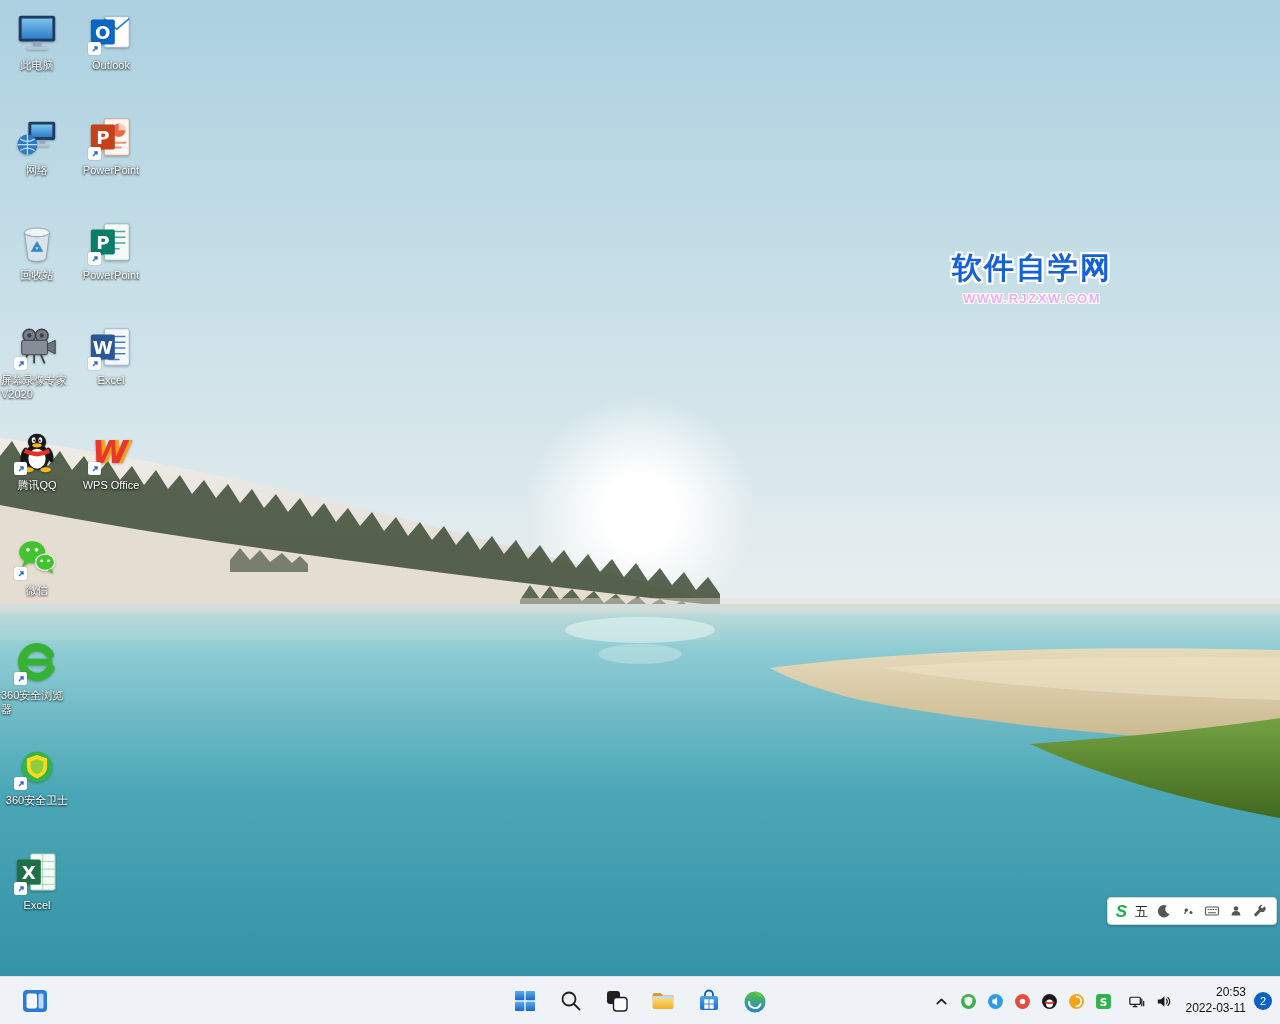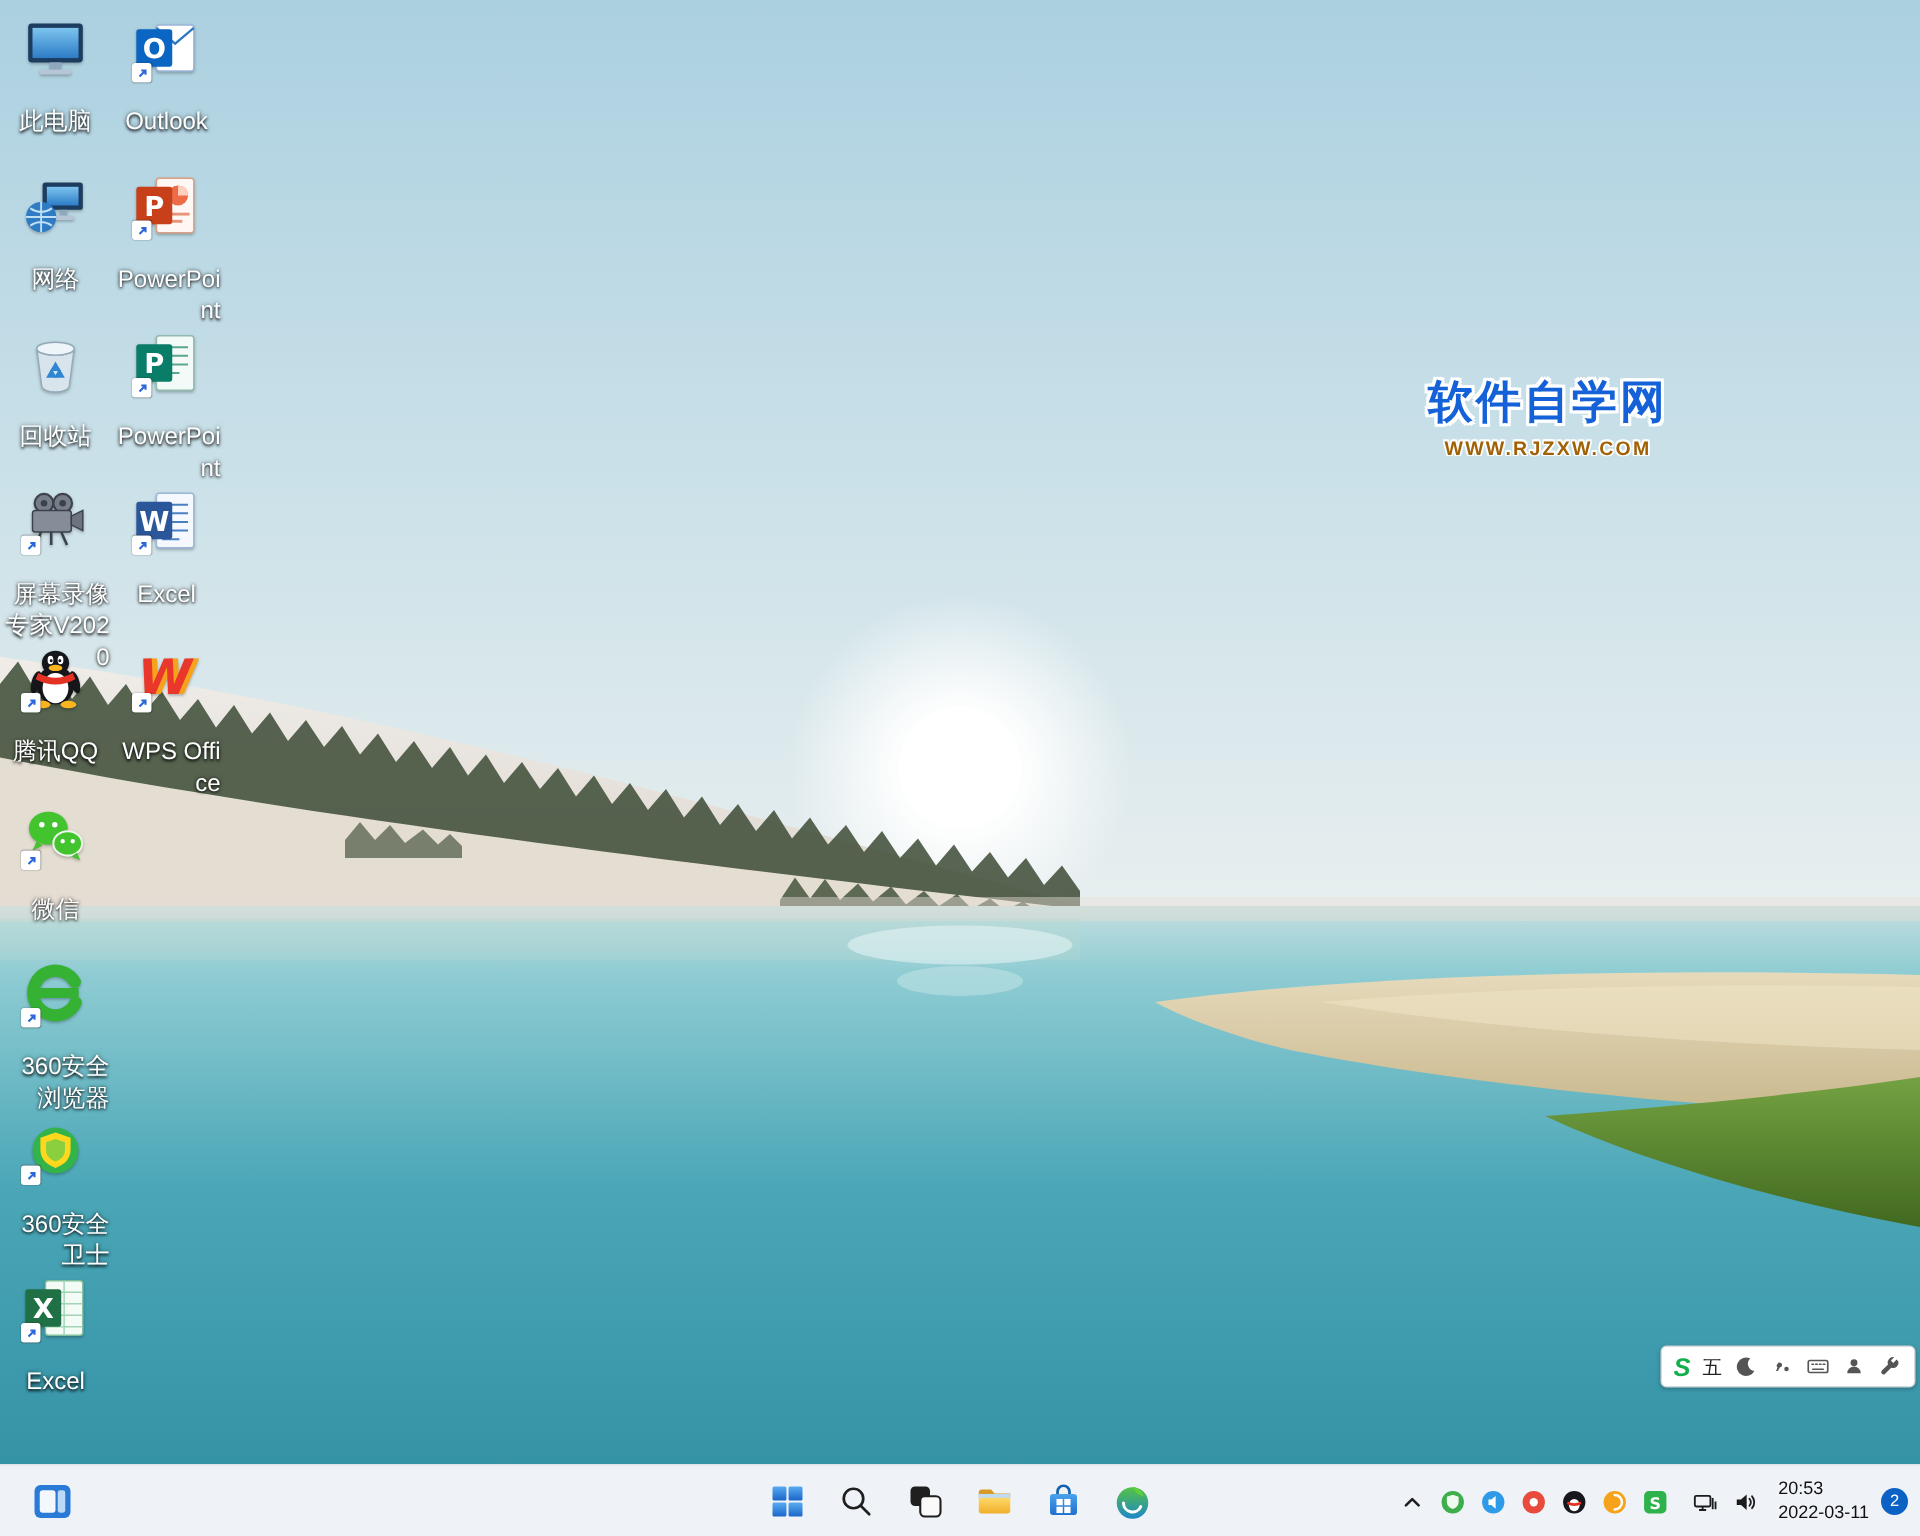--- a/index.html
+++ b/index.html
@@ -14,33 +14,33 @@
   .wallpaper svg{display:block;width:100%;height:100%;}
   
   .watermark{position:absolute;left:952px;top:248px;text-align:center;pointer-events:none;}
   .wm-title{
     font-size:30px;font-weight:bold;color:#1562d8;letter-spacing:2px;
     text-shadow:-2px 0 0 #fff,2px 0 0 #fff,0 -2px 0 #fff,0 2px 0 #fff,
                 -2px -2px 0 #fff,2px 2px 0 #fff,-2px 2px 0 #fff,2px -2px 0 #fff;
     text-align:center;
   }
   .wm-url{
-    margin-top:2px;font-size:13px;font-weight:bold;color:#a16207;letter-spacing:1.5px;
+    margin-top:2px;font-size:13px;font-weight:bold;color:#f0abfc;letter-spacing:1.5px;
     text-shadow:-1px 0 0 #fff,1px 0 0 #fff,0 -1px 0 #fff,0 1px 0 #fff,
                 -1px -1px 0 #fff,1px 1px 0 #fff,-1px 1px 0 #fff,1px -1px 0 #fff;
   }
   
   .icon-col{position:absolute;top:6px;width:74px;}
   .icon-col.c1{left:0;}
   .icon-col.c2{left:74px;}
   .cell{height:105px;display:flex;flex-direction:column;align-items:center;cursor:default;}
   .ic{width:46px;height:46px;position:relative;margin-top:3px;}
   .ic > svg{width:46px;height:46px;display:block;filter:drop-shadow(0 1px 1px rgba(0,0,0,.28));}
   .lbl{
-    margin-top:17px;max-width:72px;font-size:16px;line-height:1.3;text-align:right;color:#fff;
+    margin-top:3px;max-width:72px;font-size:11px;line-height:1.3;text-align:left;color:#fff;
     text-shadow:0 1px 2px rgba(0,0,0,.85),0 0 3px rgba(0,0,0,.5);
     word-break:break-all;
   }
   .sc{
     position:absolute;left:0;bottom:0;width:13px;height:13px;background:#fff;border-radius:2px;
     box-shadow:0 0 1px rgba(0,0,0,.5);display:flex;align-items:center;justify-content:center;
   }
   .sc svg{width:10px;height:10px;display:block;}
   
   .ime-bar{
@@ -66,21 +66,21 @@
   .tb-btn svg{width:26px;height:26px;display:block;}
   .tb-right{position:absolute;right:4px;top:0;height:48px;display:flex;align-items:center;}
   .tray-btn{
     height:36px;border:none;background:transparent;border-radius:5px;padding:0 4px;
     display:flex;align-items:center;justify-content:center;cursor:pointer;
   }
   .tray-btn svg{width:17px;height:17px;display:block;}
   .tray-group{display:flex;align-items:center;gap:2px;margin-right:8px;}
   .sys-group{display:flex;align-items:center;gap:2px;margin-right:6px;}
   .clock{
-    text-align:left;font-size:12px;line-height:1.3;color:#111;padding:4px 8px 4px 4px;border-radius:5px;cursor:pointer;
+    text-align:right;font-size:12px;line-height:1.3;color:#111;padding:4px 8px 4px 4px;border-radius:5px;cursor:pointer;
   }
   .badge{
     width:18px;height:18px;border-radius:50%;background:#0b62c4;color:#fff;font-size:11px;
     display:flex;align-items:center;justify-content:center;margin-right:4px;cursor:pointer;
   }
   svg text{font-family:"DejaVu Sans","Liberation Sans",sans-serif;}
   .tl{fill:#fff;font-size:19px;font-weight:bold;text-anchor:middle;}
 </style>
 </head>
 <body>

